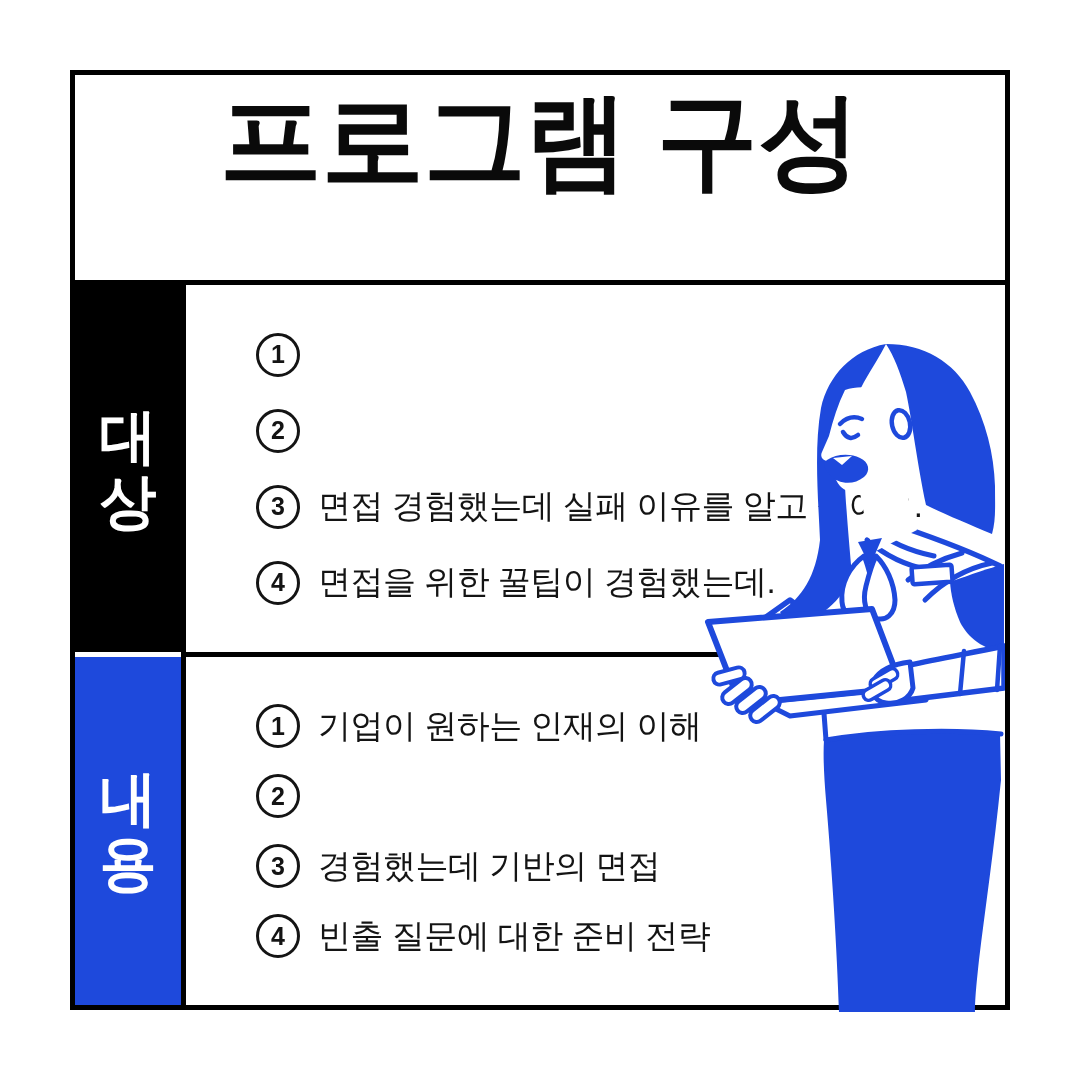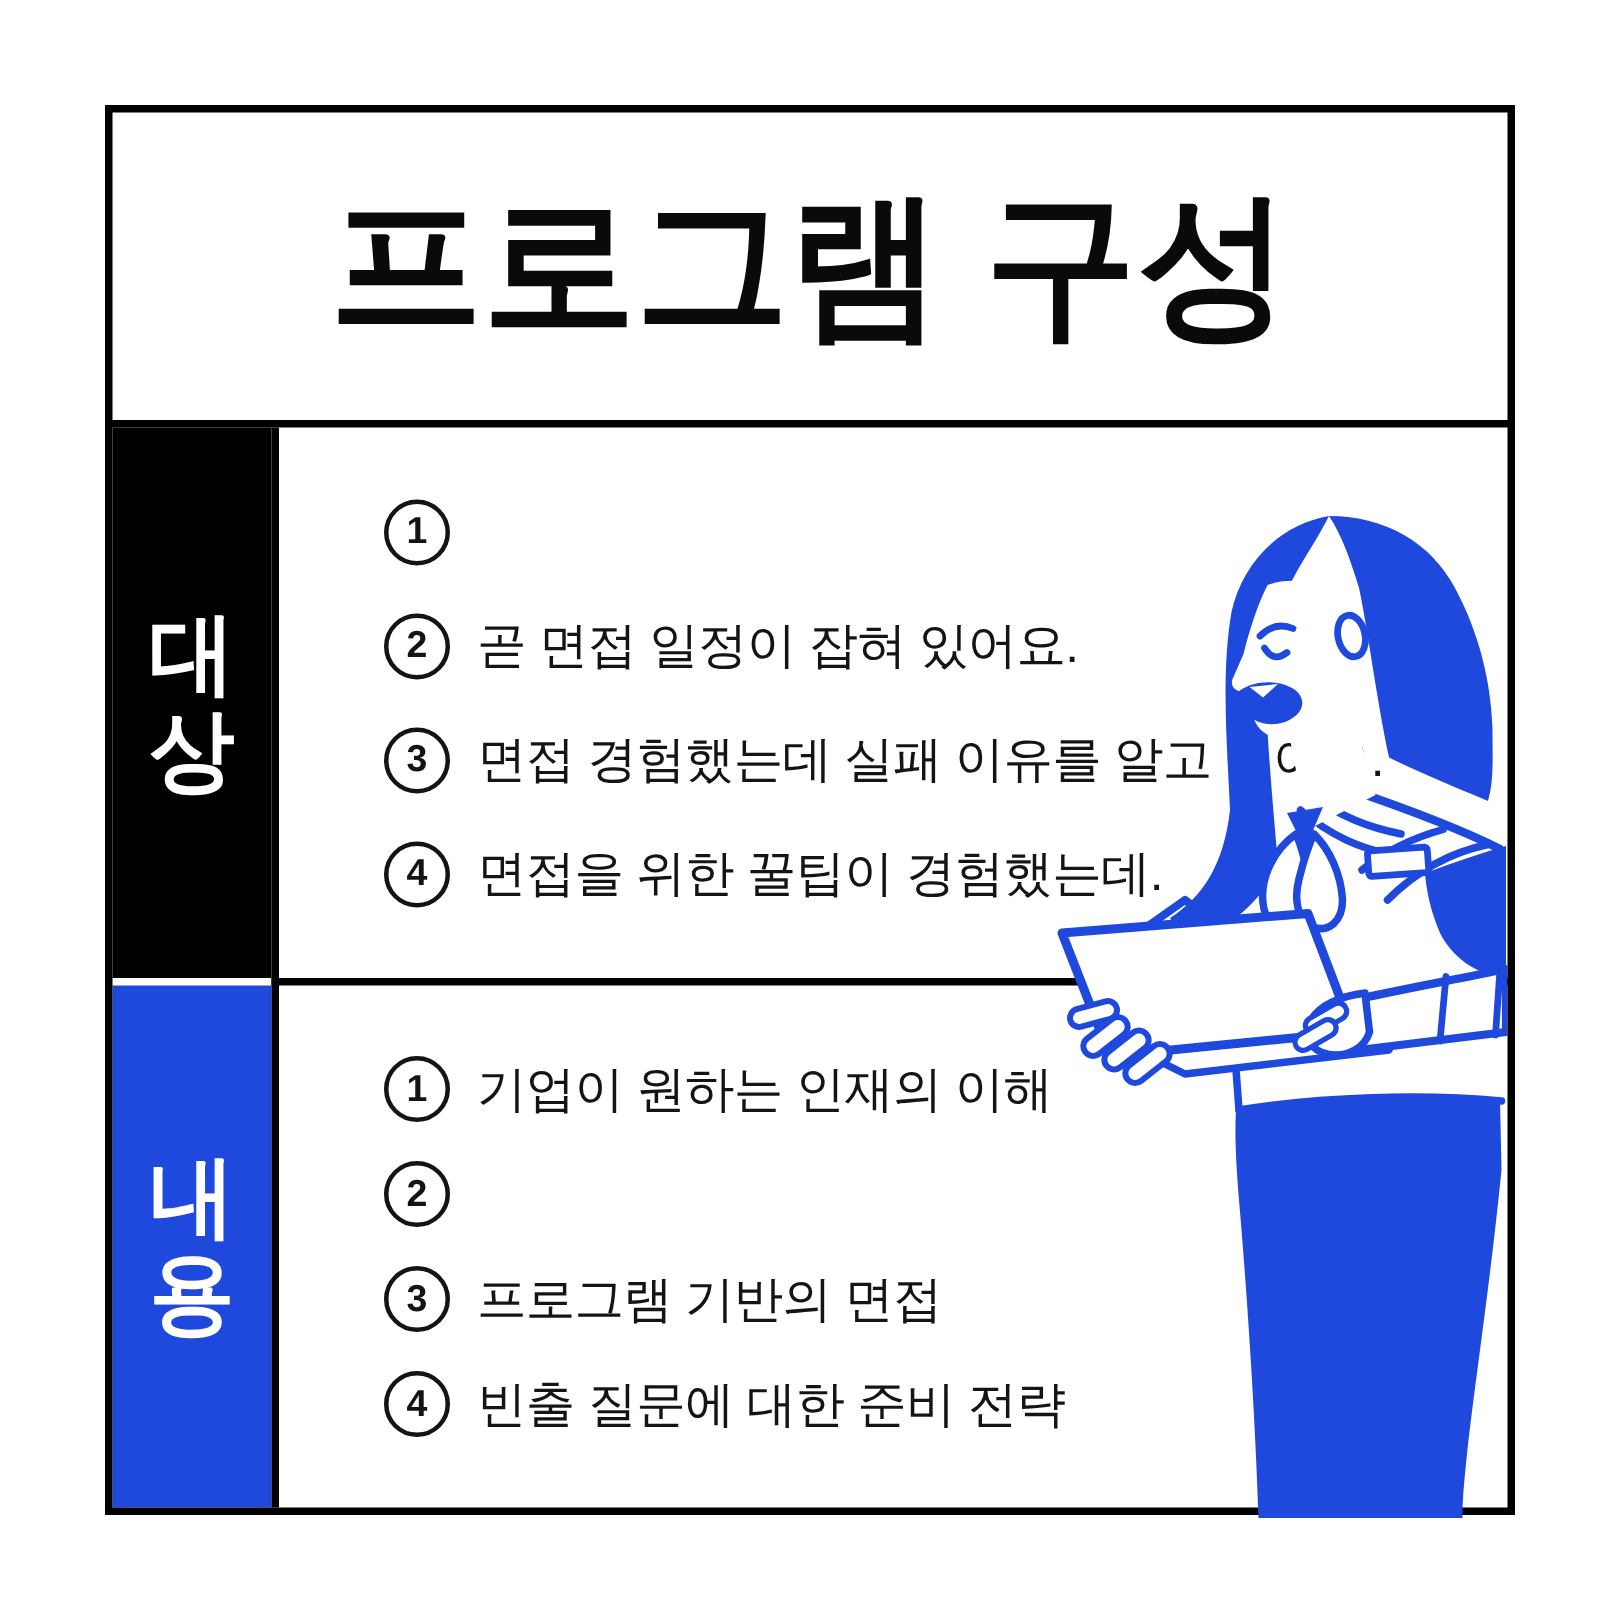--- a/index.html
+++ b/index.html
@@ -16,21 +16,21 @@
   .b-top{left:70px;top:70px;width:940px;height:5px;z-index:2;}
   .b-left{left:70px;top:70px;width:5px;height:940px;z-index:2;}
   .b-bottom{left:70px;top:1005px;width:940px;height:5px;z-index:2;}
   .b-right{left:1005px;top:70px;width:5px;height:940px;z-index:5;}
   .b-headerline{left:70px;top:280px;width:940px;height:5px;z-index:2;}
   .b-rowdivider{left:181px;top:652px;width:829px;height:5px;z-index:2;}
   .b-contentleft{left:181px;top:285px;width:5px;height:720px;z-index:2;}
   
   .header{
     position:absolute;left:75px;top:75px;width:930px;height:205px;
-    display:flex;align-items:center;justify-content:center;z-index:1;
+    display:flex;justify-content:center;z-index:1;
   }
   .title{
     font-size:102px;font-weight:900;color:#0a0a0a;letter-spacing:0px;
     transform:scaleY(1.04);white-space:nowrap;
   }
   
   .side-cell{
     position:absolute;left:75px;width:106px;z-index:1;
     display:flex;flex-direction:column;align-items:center;justify-content:center;
   }
@@ -86,21 +86,20 @@
     <div class="side-char">내</div>
     <div class="side-char">용</div>
   </div>
 
   <div class="content-list list-target">
     <div class="list-item">
       <span class="num-circle">1</span>
     </div>
     <div class="list-item">
       <span class="num-circle">2</span>
-      <span class="item-text">곧 면접 일정이 잡혀 있어요.</span>
     </div>
     <div class="list-item">
       <span class="num-circle">3</span>
       <span class="item-text">면접 경험했는데 실패 이유를 알고 싶어요.</span>
     </div>
     <div class="list-item">
       <span class="num-circle">4</span>
       <span class="item-text">면접을 위한 꿀팁이 경험했는데.</span>
     </div>
   </div>
@@ -108,21 +107,21 @@
   <div class="content-list list-content">
     <div class="list-item">
       <span class="num-circle">1</span>
       <span class="item-text">기업이 원하는 인재의 이해</span>
     </div>
     <div class="list-item">
       <span class="num-circle">2</span>
     </div>
     <div class="list-item">
       <span class="num-circle">3</span>
-      <span class="item-text">프로그램 기반의 면접</span>
+      <span class="item-text">경험했는데 기반의 면접</span>
     </div>
     <div class="list-item">
       <span class="num-circle">4</span>
       <span class="item-text">빈출 질문에 대한 준비 전략</span>
     </div>
   </div>
 
   <div class="illu">
     <svg width="330" height="672" viewBox="675 340 330 672" xmlns="http://www.w3.org/2000/svg">
       <g stroke-linecap="round" stroke-linejoin="round">

